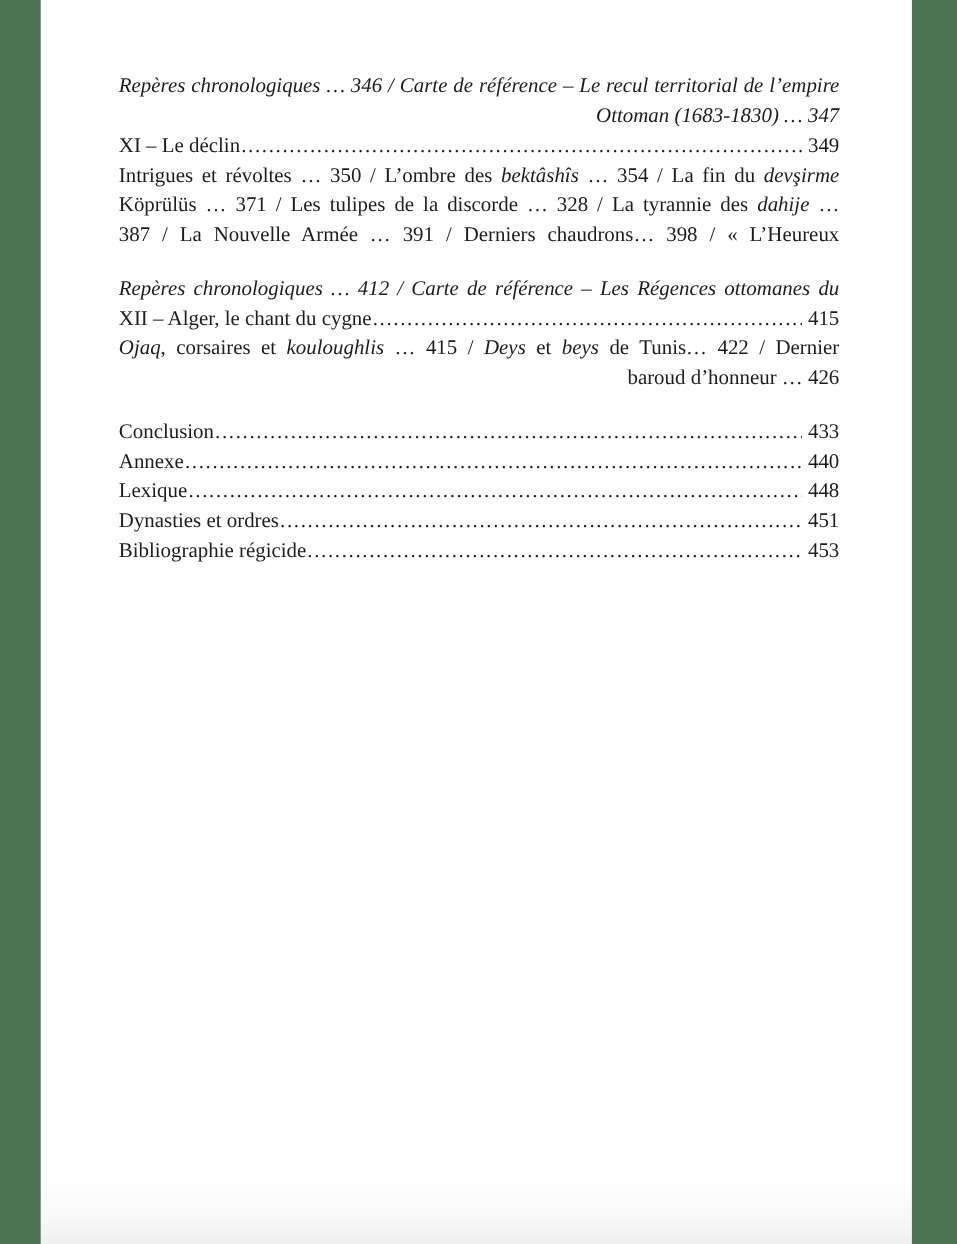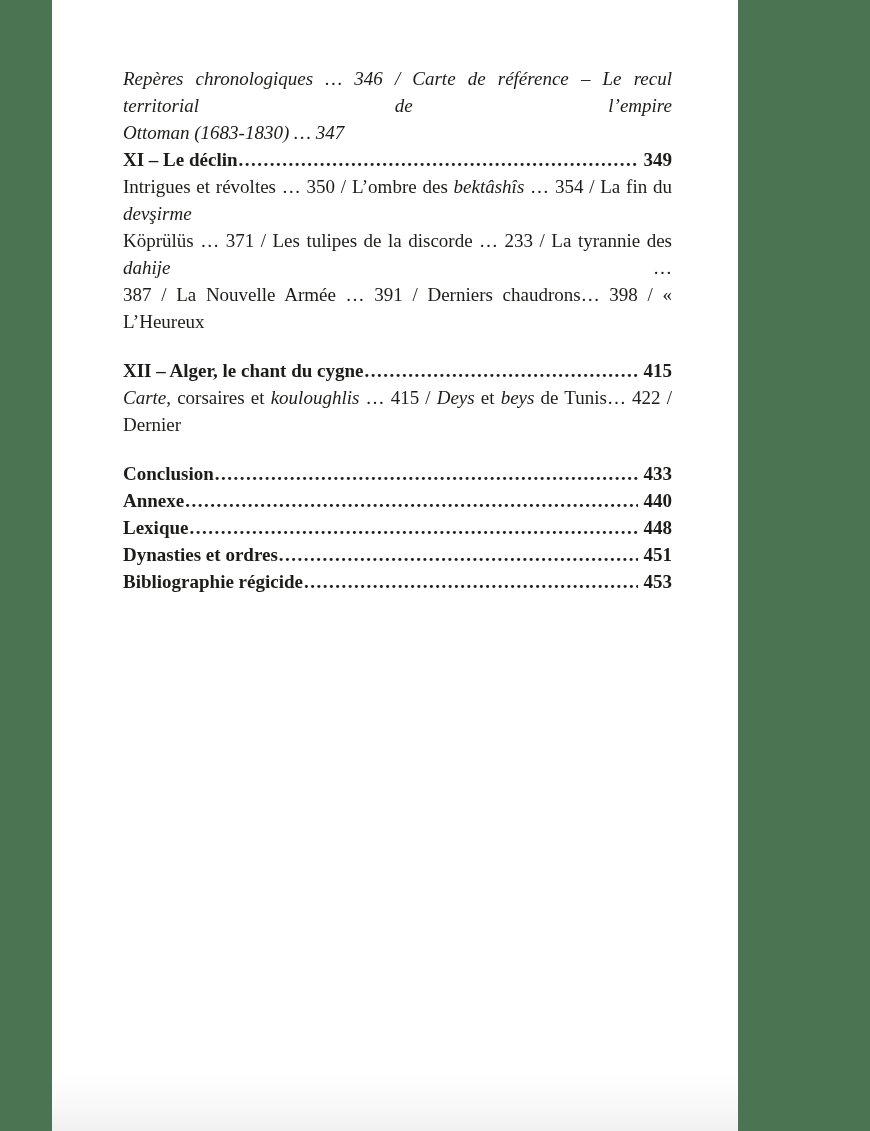--- a/index.html
+++ b/index.html
@@ -8,42 +8,41 @@
     position: relative;
     overflow: hidden;
     font-family: "Liberation Serif", serif;
   }
   .backdrop {
     position: absolute; inset: 0;
   }
   .book-page {
     position: absolute;
     left: 37px; top: 0;
-    width: 686px; height: 1131px;
+    width: 792px; height: 1131px;
     background: #ffffff;
-    margin-left: 15px;
   }
   .page-bottom-shadow {
     position: absolute;
     left: 0; right: 0; bottom: 0;
     height: 58px;
     background: linear-gradient(to bottom, rgba(0,0,0,0) 0%, rgba(90,90,90,0.04) 55%, rgba(90,90,90,0.09) 100%);
     pointer-events: none;
   }
   .toc-content {
     padding: 65px 66px 0 71px;
     font-size: 19px;
     line-height: 27px;
     color: #1c1c1a;
   }
   .toc-line { margin: 0; }
   .jline { text-align: justify; text-align-last: justify; }
-  .lline { text-align: left; }
+  .lline { text-align: right; }
   .italic { font-style: italic; }
-  .bold { font-weight: bold; }
+  .bold { font-weight: normal; }
   .group-gap { height: 22px; }
   .toc-row {
     display: flex;
     align-items: baseline;
     width: 100%;
   }
   .toc-row .row-text { white-space: nowrap; flex: 0 0 auto; }
   .dots {
     flex: 1 1 auto;
     overflow: hidden;
@@ -68,33 +67,35 @@
     <div class="toc-line jline italic">Repères chronologiques … 346 / Carte de référence – Le recul territorial de l’empire</div>
     <div class="toc-line lline italic">Ottoman (1683-1830) … 347</div>
 
     <div class="toc-row bold">
       <span class="row-text">XI – Le déclin</span>
       <span class="dots">..............................................................................................................................................</span>
       <span class="page-num">349</span>
     </div>
 
     <div class="toc-line jline"><span>Intrigues et révoltes … 350 / L’ombre des </span><span class="italic">bektâshîs</span><span> … 354 / La fin du </span><span class="italic">devşirme</span></div>
-    <div class="toc-line jline"><span>Köprülüs … 371 / Les tulipes de la discorde … 233 / La tyrannie des </span><span class="italic">dahije</span><span> …</span></div>
+    <div class="toc-line jline"><span>Köprülüs … 371 / Les tulipes de la discorde … 328 / La tyrannie des </span><span class="italic">dahije</span><span> …</span></div>
     <div class="toc-line jline"><span>387 / La Nouvelle Armée … 391 / Derniers chaudrons… 398 / « L’Heureux</span></div>
 
     <div class="group-gap"></div>
 
+    <div class="toc-line jline italic">Repères chronologiques … 412 / Carte de référence – Les Régences ottomanes du</div>
 
     <div class="toc-row bold">
       <span class="row-text">XII – Alger, le chant du cygne</span>
       <span class="dots">..............................................................................................................................................</span>
       <span class="page-num">415</span>
     </div>
 
-    <div class="toc-line jline"><span class="italic">Carte</span><span>, corsaires et </span><span class="italic">kouloughlis</span><span> … 415 / </span><span class="italic">Deys</span><span> et </span><span class="italic">beys</span><span> de Tunis… 422 / Dernier</span></div>
+    <div class="toc-line jline"><span class="italic">Ojaq</span><span>, corsaires et </span><span class="italic">kouloughlis</span><span> … 415 / </span><span class="italic">Deys</span><span> et </span><span class="italic">beys</span><span> de Tunis… 422 / Dernier</span></div>
+    <div class="toc-line lline"><span>baroud d’honneur … 426</span></div>
 
     <div class="group-gap"></div>
 
     <div class="toc-row">
       <span class="row-text bold">Conclusion</span>
         <span class="row-text"></span>
       <span class="dots bold">..............................................................................................................................................</span>
       <span class="page-num bold">433</span>
     </div>
     <div class="toc-row">

